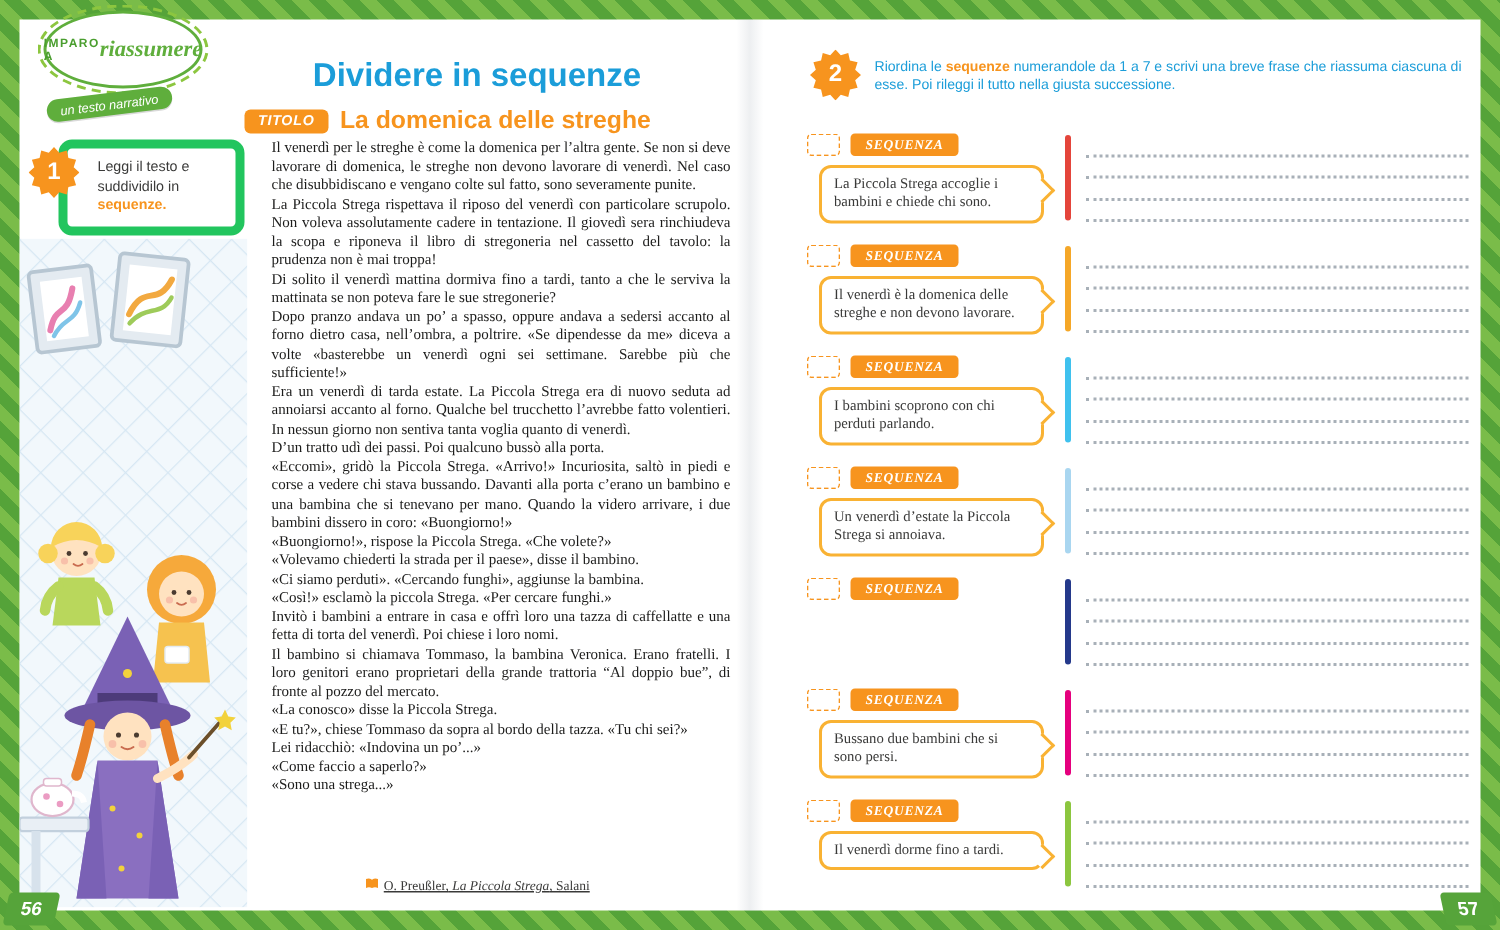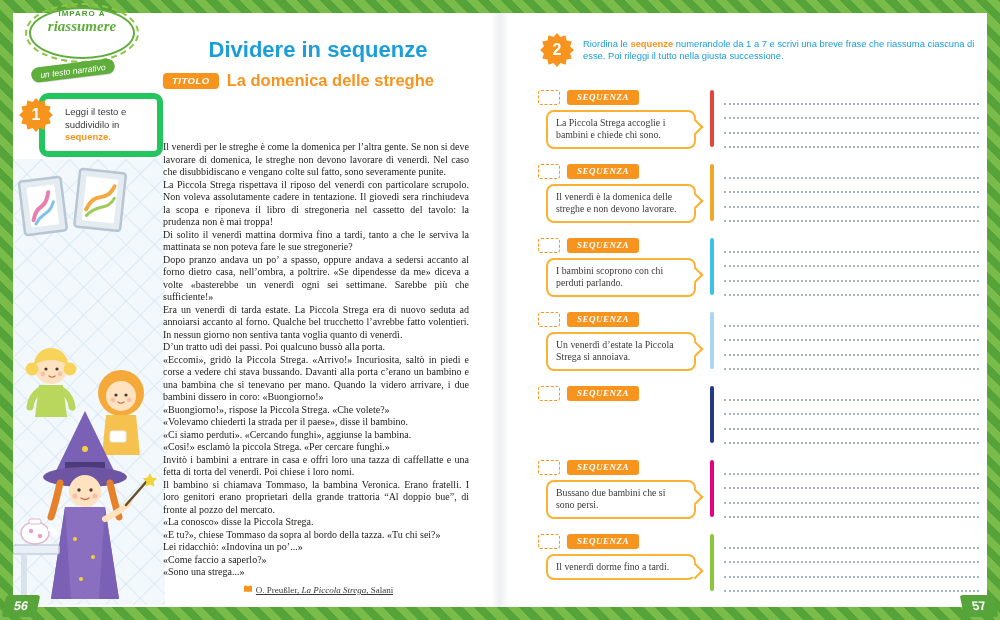--- a/index.html
+++ b/index.html
@@ -20,21 +20,21 @@
     transform: translateX(-50%); pointer-events: none;
     background: linear-gradient(90deg, rgba(0,0,0,0) 0%, rgba(110,125,140,.12) 50%, rgba(0,0,0,0) 100%);
   }
   .page { position: relative; width: 50%; height: 100%; }
 
   
   .imparo { position: absolute; left: 16px; top: -6px; width: 116px; z-index: 5; }
   .imparo-oval {
     width: 106px; height: 52px; background: #fff; border: 2px solid #5fae3c;
     outline: 2px dashed #8cc63f; outline-offset: 2px; border-radius: 50%;
-    display: flex; flex-direction: column; align-items: center; 
+    display: flex; flex-direction: row; align-items: center; justify-content: center;
   }
   .imparo-top { font-size: 8px; font-weight: bold; color: #4a9e2f; letter-spacing: 1px; }
   .imparo-main { font-size: 15px; font-weight: bold; font-style: italic; color: #5fae3c; font-family: "Liberation Serif", serif; }
   .imparo-ribbon {
     position: relative; display: inline-block; margin: -7px 0 0 2px;
     background: #5fae3c; color: #fff; font-size: 8.5px; font-style: italic;
     padding: 2.5px 9px; border-radius: 8px; transform: rotate(-7deg);
     box-shadow: 0 1px 0 rgba(0,0,0,.15);
   }
   .main-title { position: absolute; left: 140px; top: 24px; width: 330px; text-align: center;
@@ -53,23 +53,23 @@
   .instr1 .star { position: absolute; left: 0; top: 5px; }
   .instr1-box {
     margin-left: 20px; width: 124px; background: #fff; border: 6px solid #22c55e; border-radius: 9px;
     padding: 7px 8px 7px 20px; font-size: 9.5px; line-height: 12.5px; color: #3a3a39;
   }
   .instr1-box .hl, .orange { color: #f7941e; font-weight: bold; }
 
   .illustration { position: absolute; left: 0; top: 146px; width: 152px; height: 446px; overflow: hidden; }
 
   .story {
-    position: absolute; left: 150px; top: 80px; width: 306px;
+    position: absolute; left: 168px; top: 80px; width: 306px;
     font-family: "Liberation Serif", serif; font-size: 10px; line-height: 12.5px;
-    text-align: justify; white-space: pre-line; color: #1c1c1b; margin-top: 48px;
+    text-align: justify; white-space: pre-line; color: #1c1c1b;
   }
   .attribution {
     position: absolute; left: 152px; top: 572px; width: 306px; text-align: center;
     font-family: "Liberation Serif", serif; font-size: 9px; color: #3a3a39; text-decoration: underline;
   }
   .attribution svg { vertical-align: -1px; margin-right: 3px; }
   .attr-book { font-style: italic; }
 
   
   .instr2 { position: absolute; left: 40px; top: 20px; right: 6px; display: flex; gap: 9px; align-items: flex-start; }

